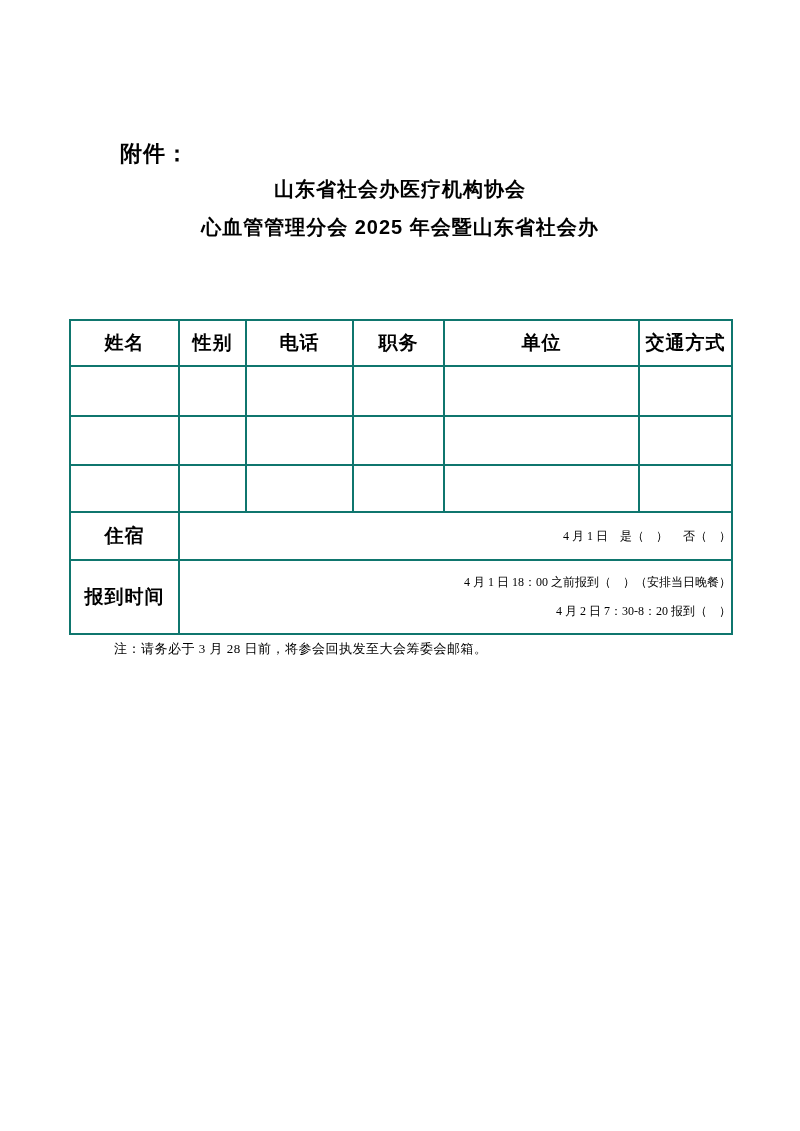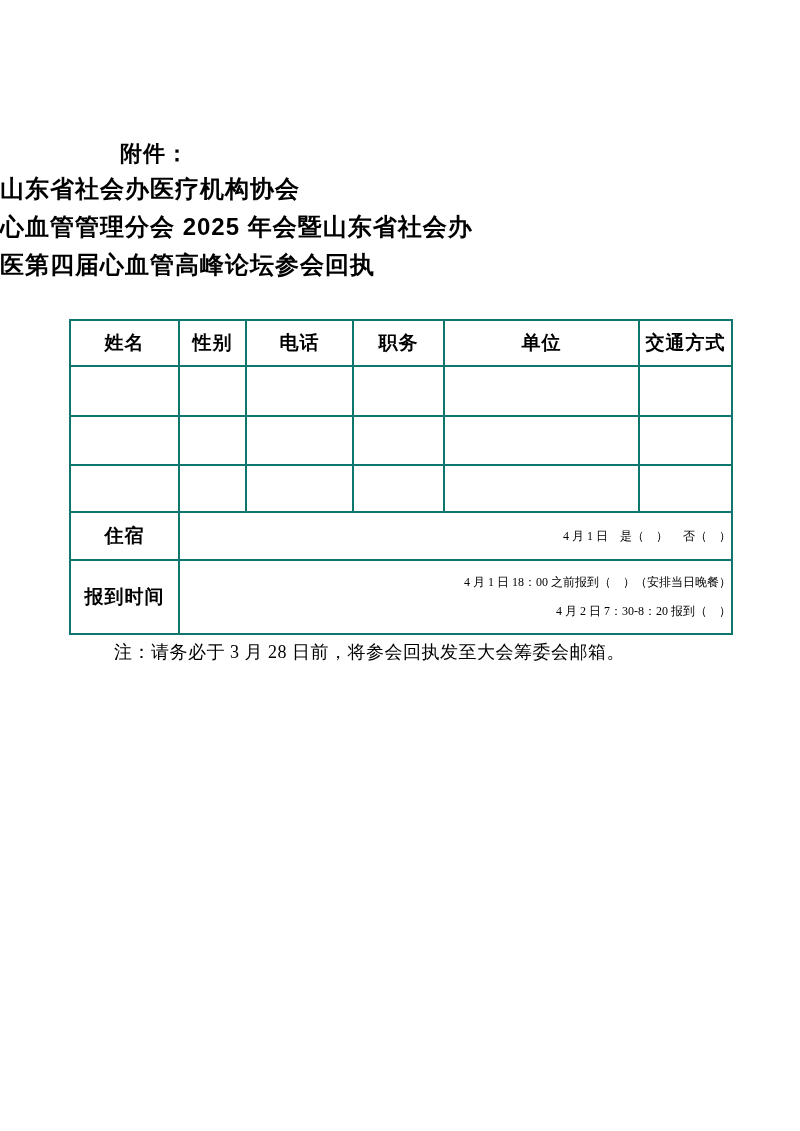--- a/index.html
+++ b/index.html
@@ -23,22 +23,23 @@
     font-family: "Liberation Sans", "DejaVu Sans", sans-serif;
     font-size: 22px;
     font-weight: bold;
     letter-spacing: 1px;
   }
   .doc-title {
     position: absolute;
     left: 0;
     top: 170px;
     width: 800px;
+    text-align: center;
     font-family: "Liberation Sans", "DejaVu Sans", sans-serif;
-    font-size: 24px;
+    font-size: 20px;
     font-weight: bold;
     line-height: 38px;
     letter-spacing: 1px;
   }
   table.form-table {
     position: absolute;
     left: 69px;
     top: 319px;
     width: 662px;
     border-collapse: collapse;
@@ -73,21 +74,21 @@
   td.row-content {
     font-size: 12px;
     text-align: right;
     padding-left: 12px;
   }
   td.row-content .content-line { line-height: 29px; }
   .note {
     position: absolute;
     left: 114px;
     top: 640px;
-    font-size: 18px;
+    font-size: 13px;
     letter-spacing: 0.5px;
   }
   .page-number {
     position: absolute;
     left: 0;
     top: 1040px;
     width: 800px;
     text-align: center;
     font-size: 13px;
   }
@@ -95,21 +96,20 @@
 </head>
 <body>
 
 <div class="page">
 
   <div class="attachment-label">附件：</div>
 
   <div class="doc-title">
     <div>山东省社会办医疗机构协会</div>
     <div>心血管管理分会 2025 年会暨山东省社会办</div>
-    <div>医第四届心血管高峰论坛参会回执</div>
   </div>
 
   <table class="form-table">
     <colgroup>
       <col style="width:109px">
       <col style="width:67px">
       <col style="width:107px">
       <col style="width:91px">
       <col style="width:195px">
       <col style="width:93px">

